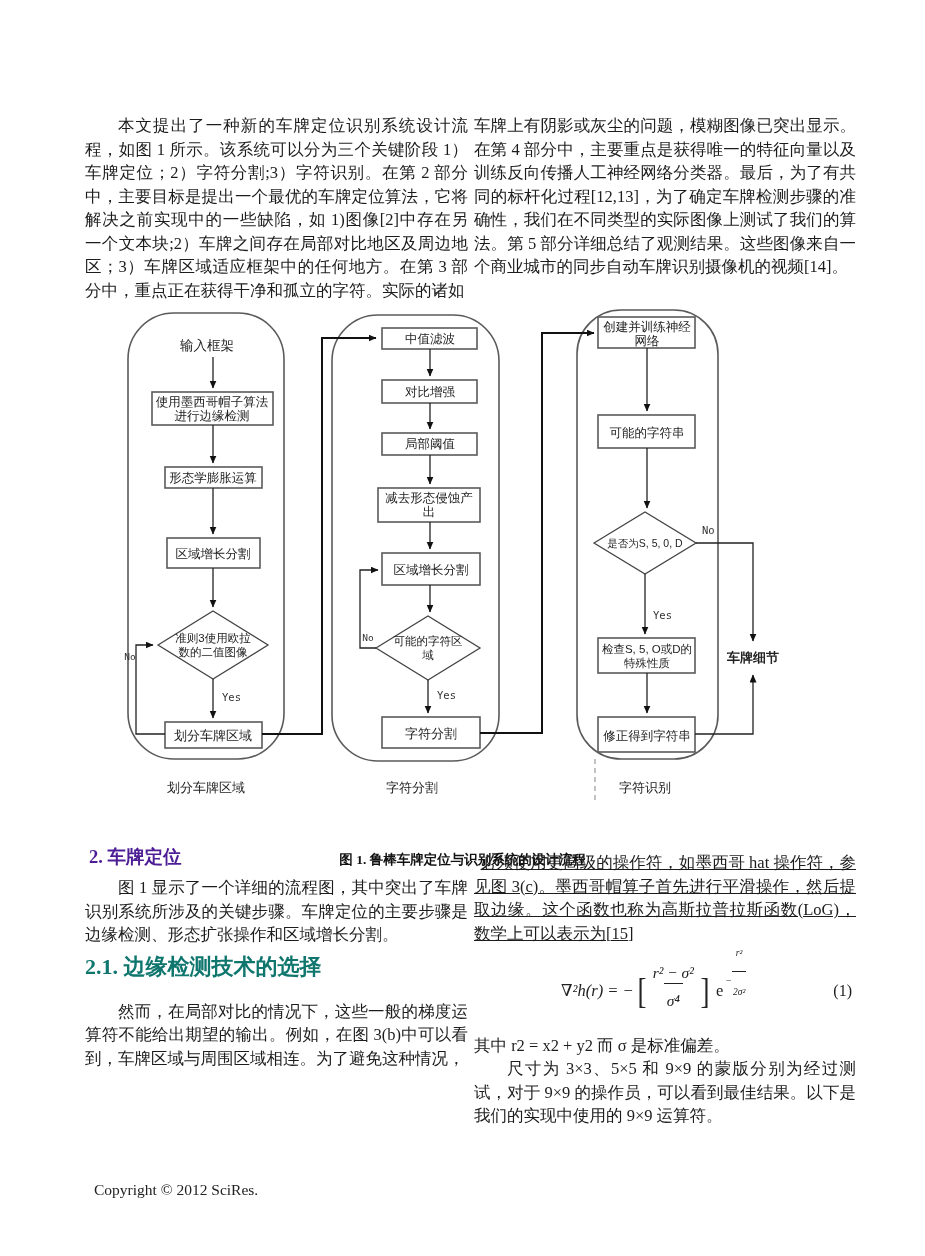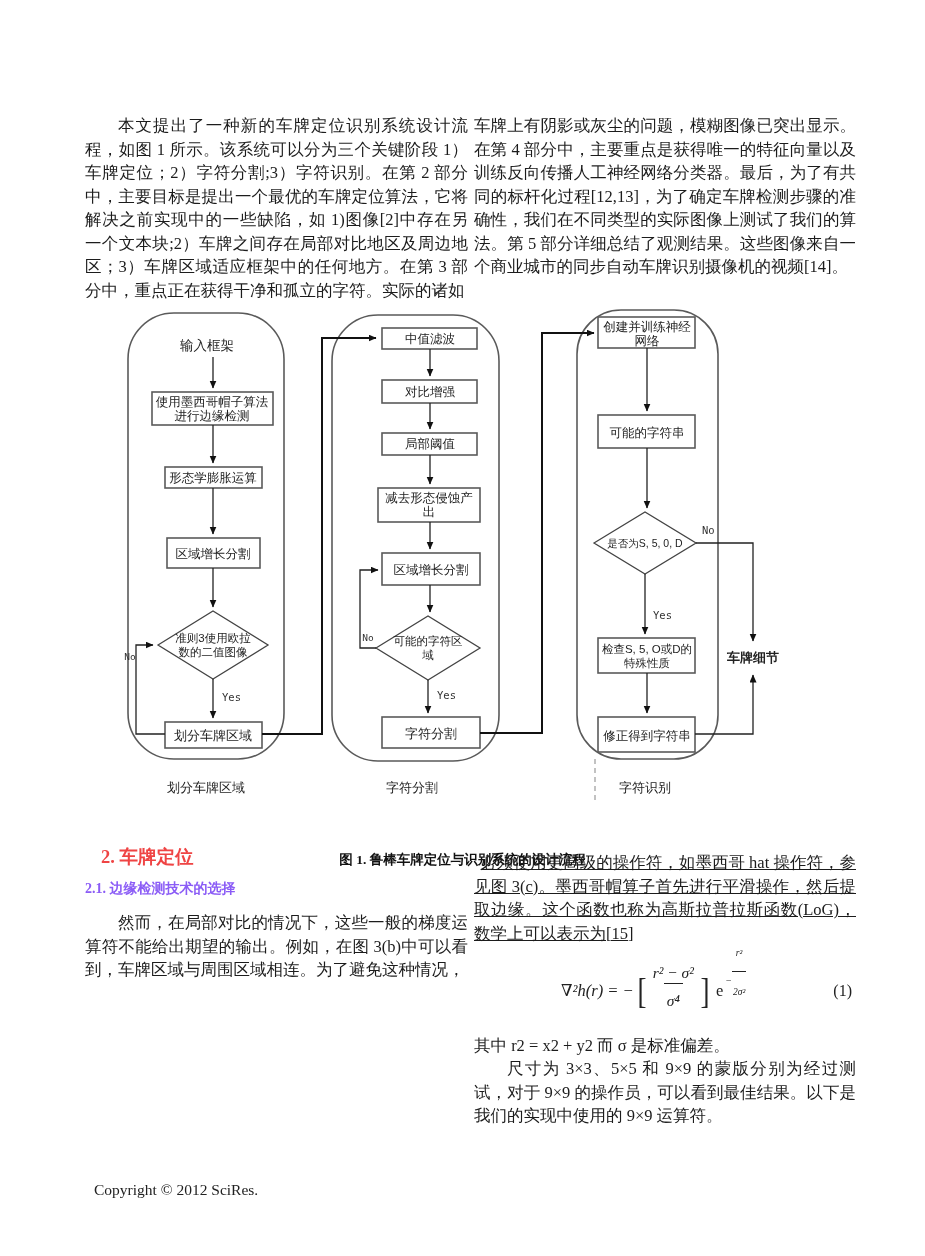--- a/index.html
+++ b/index.html
@@ -7,22 +7,22 @@
         font-family:"Liberation Serif","DejaVu Serif",serif;color:#1c1c1c;}
   .body-p{margin:0;font-size:16.5px;line-height:23.5px;text-align:justify;color:#1c1c1c;}
   .indent{text-indent:2em;}
   .half-indent{text-indent:0.4em;text-decoration:underline;}
   .col-left-top{position:absolute;left:85px;top:114px;width:383px;}
   .col-right-top{position:absolute;left:474px;top:114px;width:382px;}
   .fig-caption{position:absolute;left:0;top:851px;width:925px;text-align:center;
                font-size:13.5px;font-weight:bold;color:#111;}
   .col-left-2{position:absolute;left:85px;top:845px;width:383px;}
   .col-right-2{position:absolute;left:474px;top:851px;width:382px;}
-  .sec-h2{margin:0 0 7px 16px;font-size:18.5px;line-height:24px;font-weight:bold;color:#ef4444;}
-  .sec-h3{margin:9px 0 11px 0;font-size:14px;line-height:22px;font-weight:bold;color:#8b5cf6;}
+  .sec-h2{margin:0 0 7px 4px;font-size:18.5px;line-height:24px;font-weight:bold;color:#4c1d95;}
+  .sec-h3{margin:9px 0 22px 0;font-size:22px;line-height:22px;font-weight:bold;color:#0f766e;}
   .copyright{position:absolute;left:94px;top:1181px;font-size:15.5px;color:#222;}
   .figure-svg{position:absolute;left:0;top:300px;}
   
   .equation-row{display:flex;align-items:center;margin:14px 0 10px 0;}
   .eq{flex:1;display:flex;align-items:center;justify-content:center;gap:2px;
       font-family:"Liberation Serif","DejaVu Serif",serif;font-size:16.5px;color:#222;}
   .eq-lhs{font-style:italic;}
   .bracket{font-size:36px;font-weight:300;line-height:0.9;transform:scaleX(0.75);font-style:normal;}
   .frac{display:inline-flex;flex-direction:column;align-items:center;font-style:italic;
         font-size:15.5px;line-height:1.2;}
@@ -158,20 +158,21 @@
     <text class="fig-text" x="753" y="362" font-size="13" font-weight="600" text-anchor="middle">车牌细节</text>
 
     <line x1="595" y1="459" x2="595" y2="500" stroke="#9a9a9a" stroke-width="1.2" stroke-dasharray="5,4"></line>
     <text class="fig-text" x="645" y="492" font-size="13" text-anchor="middle" fill="#333">字符识别</text>
   </svg>
 
   <div class="fig-caption">图 1. 鲁棒车牌定位与识别系统的设计流程</div>
 
   <div class="col-left-2">
     <h2 class="sec-h2">2. 车牌定位</h2>
+    <p class="body-p indent">图 1 显示了一个详细的流程图，其中突出了车牌识别系统所涉及的关键步骤。车牌定位的主要步骤是边缘检测、形态扩张操作和区域增长分割。</p>
     <h3 class="sec-h3">2.1. 边缘检测技术的选择</h3>
     <p class="body-p indent">然而，在局部对比的情况下，这些一般的梯度运算符不能给出期望的输出。例如，在图 3(b)中可以看到，车牌区域与周围区域相连。为了避免这种情况，</p>
   </div>
 
   <div class="col-right-2">
     <p class="body-p half-indent">必须使用更高级的操作符，如墨西哥 hat 操作符，参见图 3(c)。墨西哥帽算子首先进行平滑操作，然后提取边缘。这个函数也称为高斯拉普拉斯函数(LoG)，数学上可以表示为[15]</p>
 
     <div class="equation-row">
       <span class="eq">
         <span class="eq-lhs">∇²h(r) = −</span>

